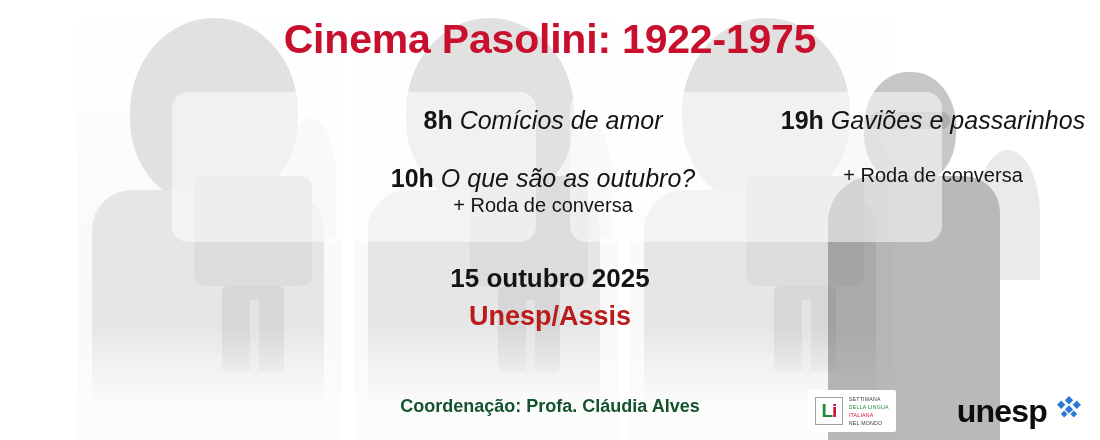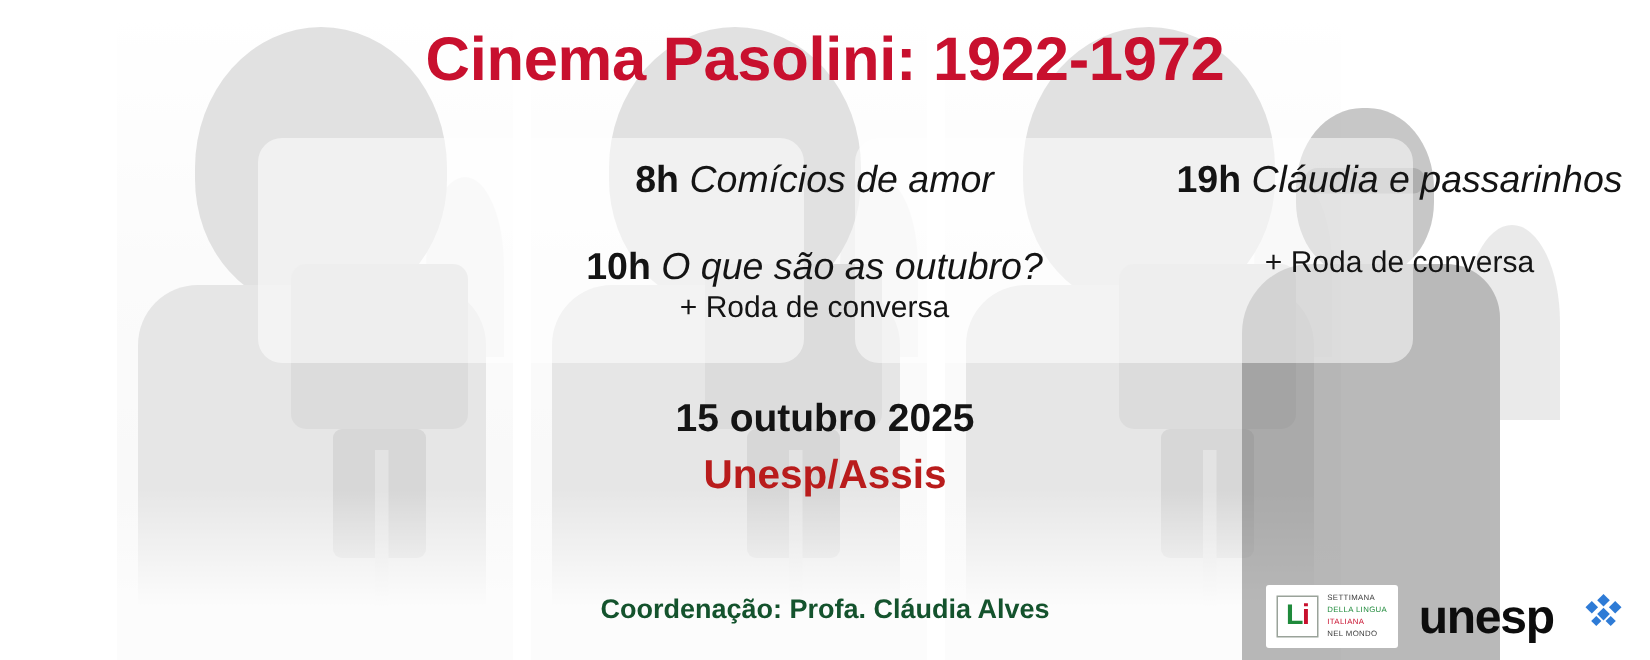--- a/index.html
+++ b/index.html
@@ -245,21 +245,22 @@
     text-align: left;
     white-space: nowrap;
   }
   .st-dark  { color: #3a3a3a; }
   .st-green { color: #1f8a3b; }
   .st-red   { color: #C8102E; }
 
   #logo-unesp {
     display: flex;
     align-items: flex-start;
-    gap: 20px;
+    gap: 9px;
+    margin-left: 47px;
   }
   #logo-unesp-word {
     font-size: 32px;
     font-weight: 700;
     color: #0d0d0d;
     line-height: 1;
     letter-spacing: -0.8px;
   }
   #logo-unesp-mark {
     margin-top: 1px;
@@ -318,21 +319,21 @@
     <div class="f-head"></div>
     <div class="f-glasses"></div>
     <div class="f-body"></div>
   </div>
 
   <div class="program-panel-bg" id="panel-left-bg"></div>
   <div class="program-panel-bg" id="panel-right-bg"></div>
 
   <div id="content">
 
-    <div id="title">Cinema Pasolini: 1922-1972</div>
+    <div id="title">Cinema Pasolini: 1922-1975</div>
 
     <div id="program">
 
       <div class="program-col">
         <div class="session">
           <div class="session-main">
             <span class="session-time">8h</span>
             <span class="session-film">Comícios de amor</span>
           </div>
         </div>
@@ -342,21 +343,21 @@
             <span class="session-film">O que são as outubro?</span>
           </div>
           <div class="session-extra">+ Roda de conversa</div>
         </div>
       </div>
 
       <div class="program-col">
         <div class="session">
           <div class="session-main">
             <span class="session-time">19h</span>
-            <span class="session-film">Cláudia e passarinhos</span>
+            <span class="session-film">Gaviões e passarinhos</span>
           </div>
         </div>
         <div class="session">
           <div class="session-extra">+ Roda de conversa</div>
         </div>
       </div>
 
     </div>
 
     <div id="details">

